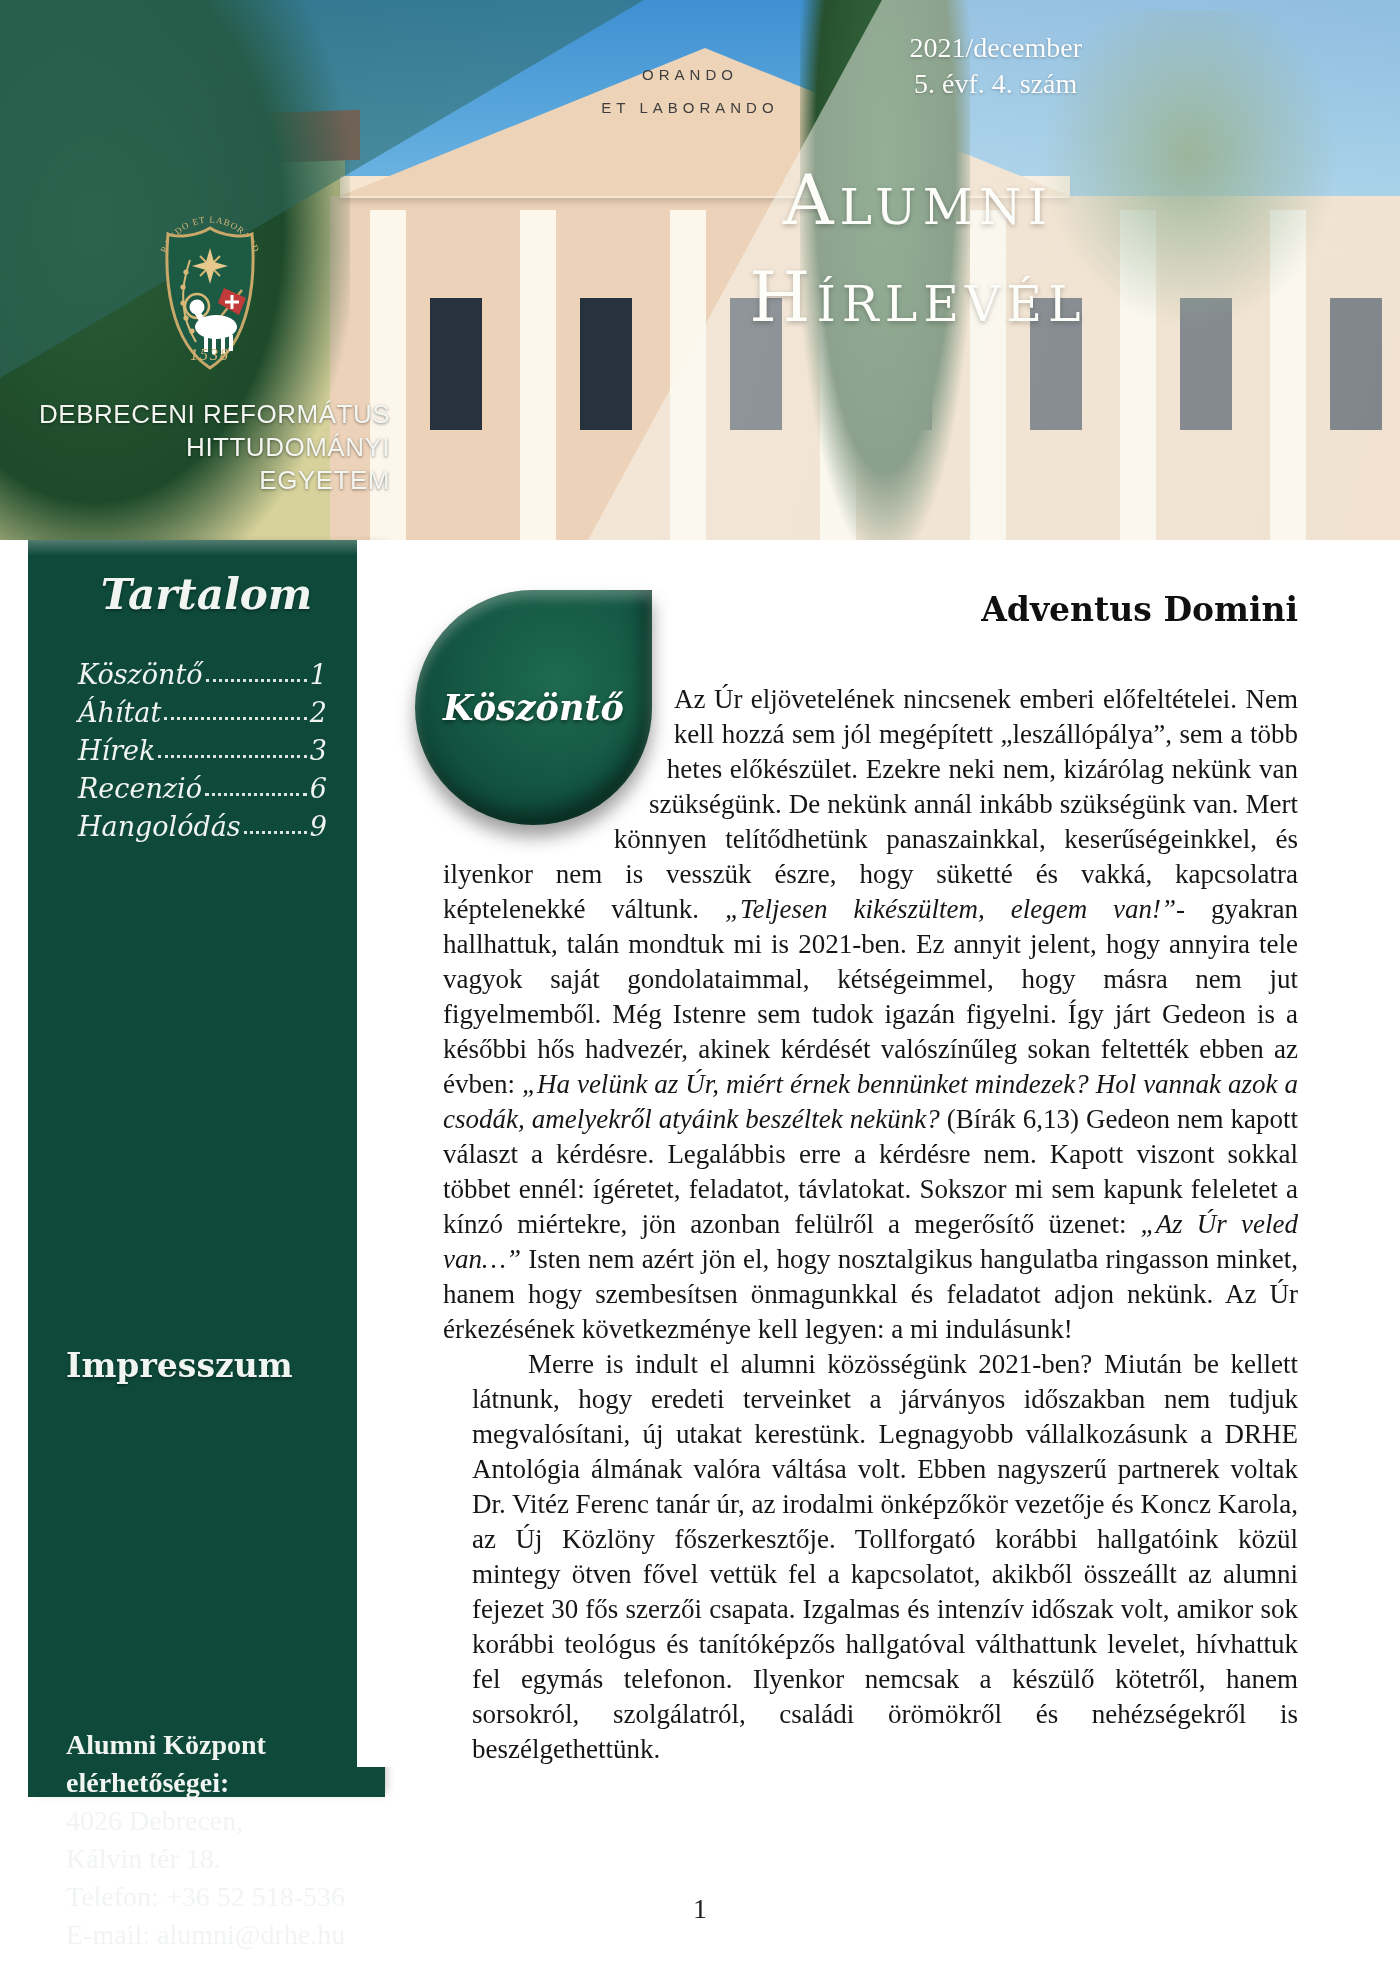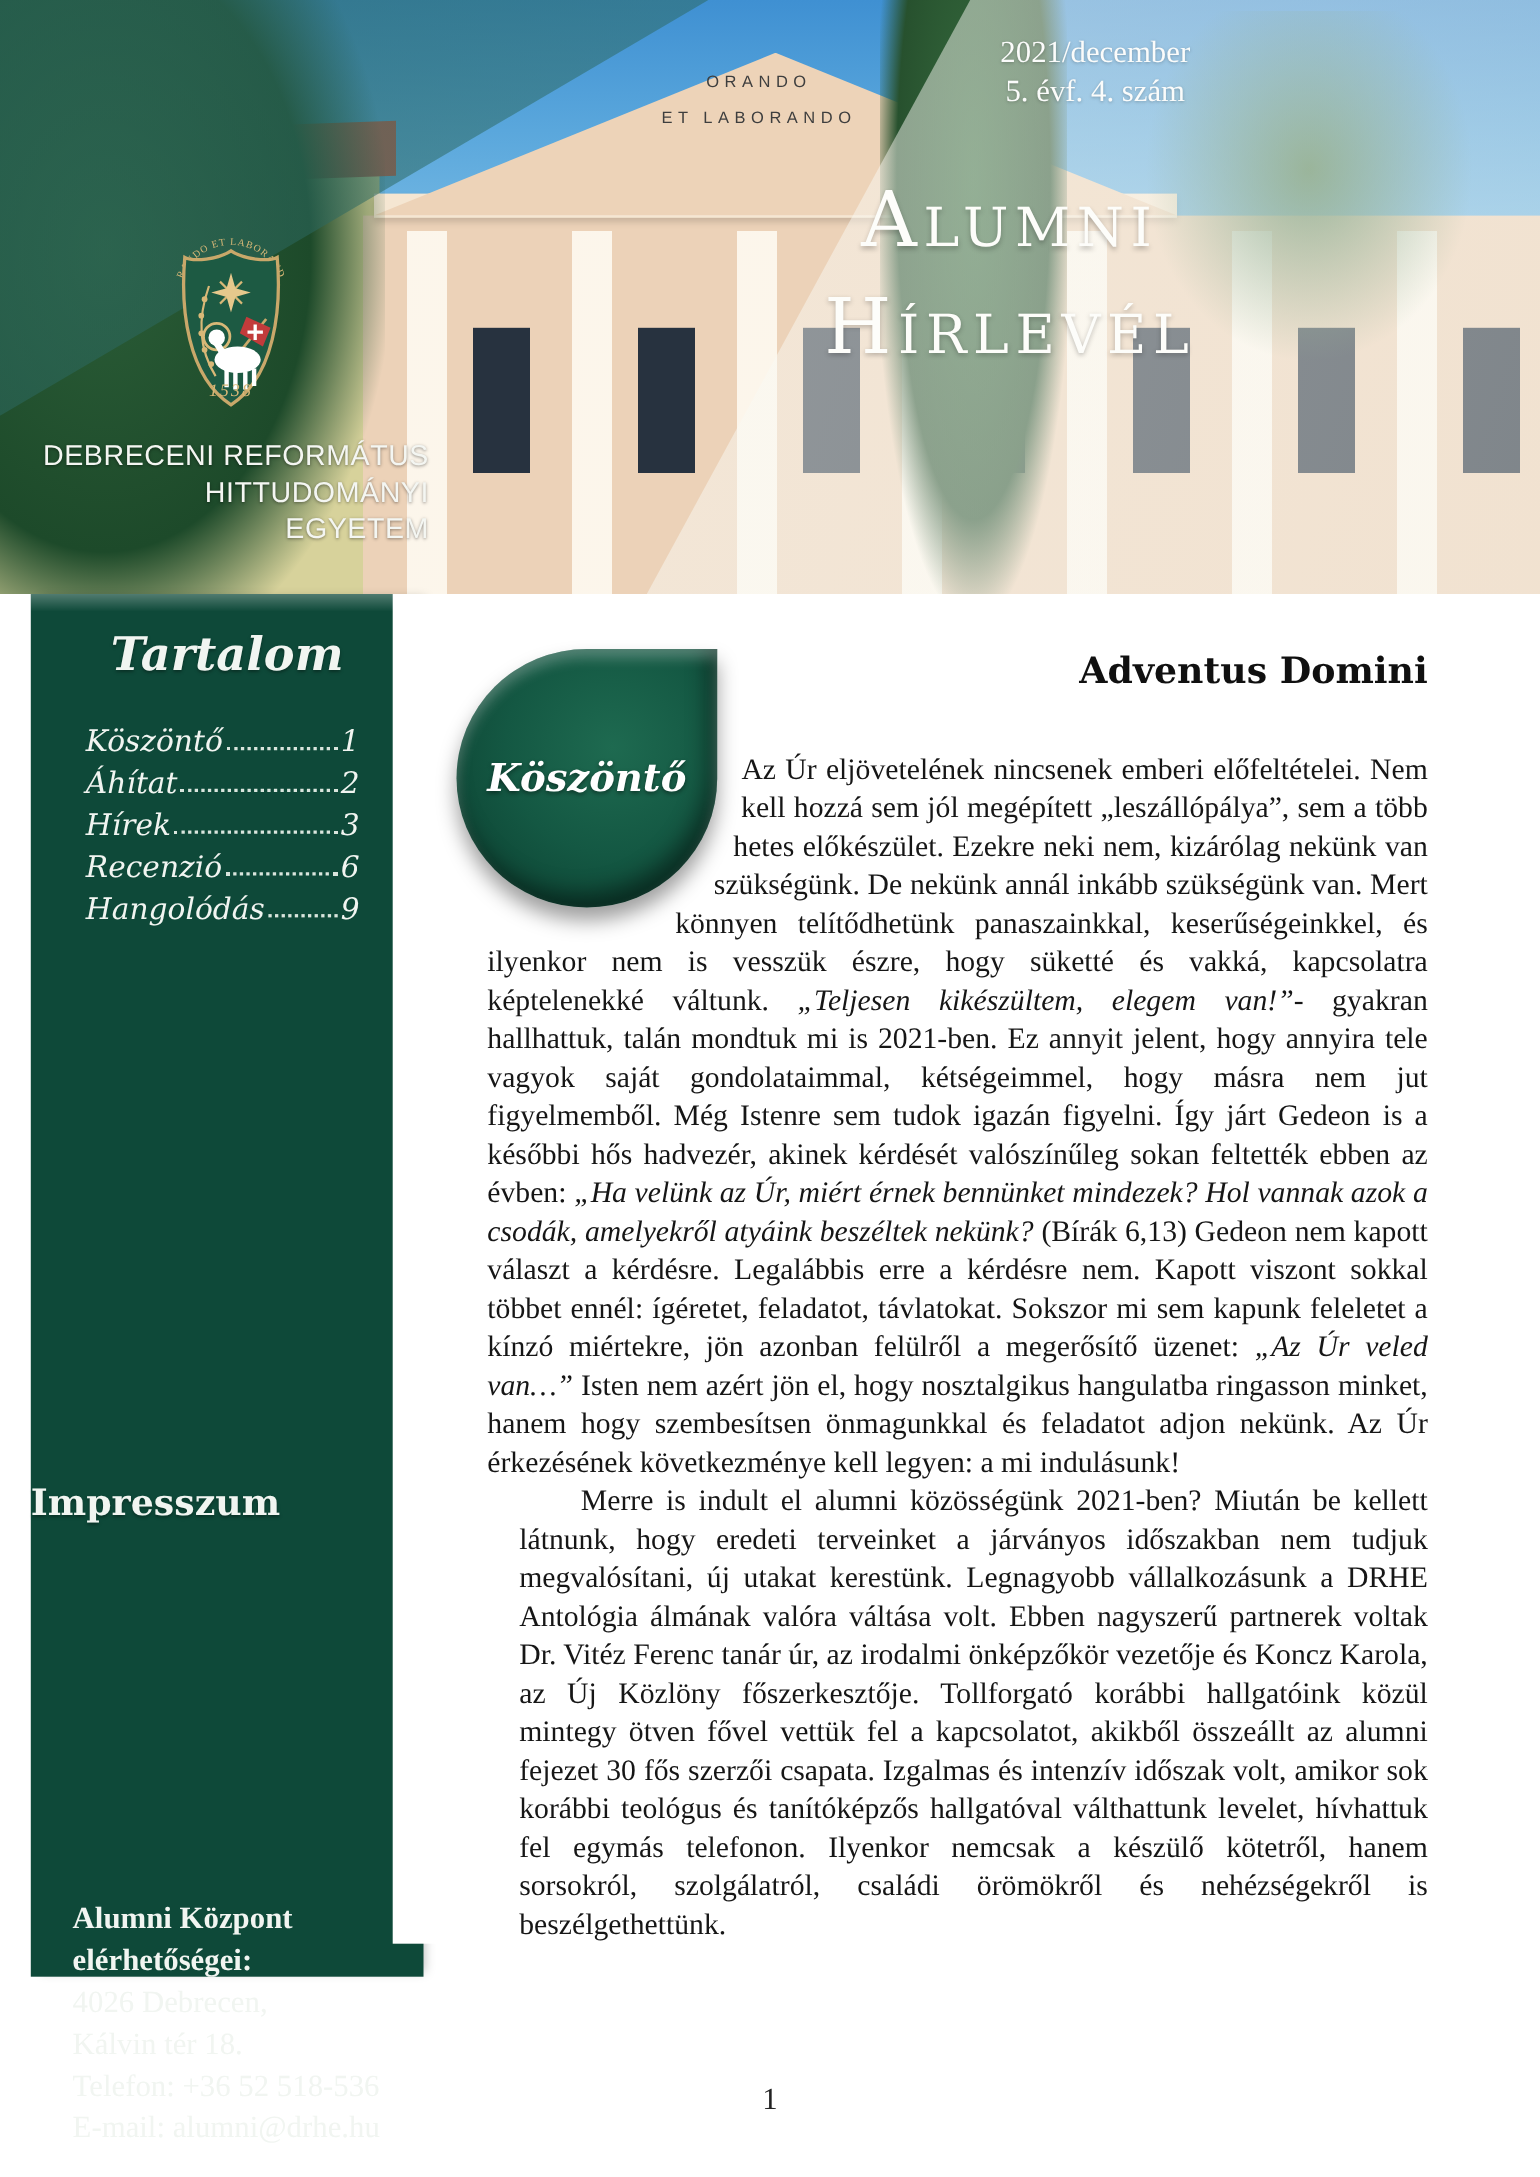--- a/index.html
+++ b/index.html
@@ -50,21 +50,21 @@
            color:#f1f5f1;box-shadow:5px 0 9px -4px rgba(0,0,0,.25);margin-left:28px;}
   .sidebar::before{content:"";position:absolute;left:0;top:0;right:0;height:16px;
                    background:linear-gradient(180deg,rgba(255,255,255,.28),rgba(255,255,255,0));}
   .sb{position:absolute;left:0;width:357px;box-sizing:border-box;}
   .toc-title{top:30px;text-align:center;font-family:"DejaVu Serif",serif;font-style:italic;
              font-weight:bold;font-size:42px;text-shadow:0 2px 3px rgba(0,0,0,.35);}
   .toc-list{top:112px;padding:0 58px 0 50px;font-family:"DejaVu Serif",serif;font-style:italic;
             font-size:27px;}
   .toc-row{display:flex;align-items:flex-end;height:38px;}
   .toc-dots{flex:1;border-bottom:3.5px dotted rgba(240,246,240,.9);margin:0 3px 8px 3px;}
-  .imp-title{top:806px;font-family:"DejaVu Serif",serif;font-weight:bold;font-size:33px;
+  .imp-title{top:806px;padding-left:38px;font-family:"DejaVu Serif",serif;font-weight:bold;font-size:33px;
              text-shadow:0 2px 3px rgba(0,0,0,.35);}
   .sb-block{font-size:28px;line-height:38px;padding-left:38px;padding-right:20px;
             font-family:"Liberation Serif",serif;}
   .credits{top:896px;}
   .contact{top:1186px;}
   .sb-bold{font-weight:bold;}
 
   
   .article{position:absolute;left:357px;top:540px;width:1043px;box-sizing:border-box;
            padding:50px 102px 0 86px;background:#ffffff;}

